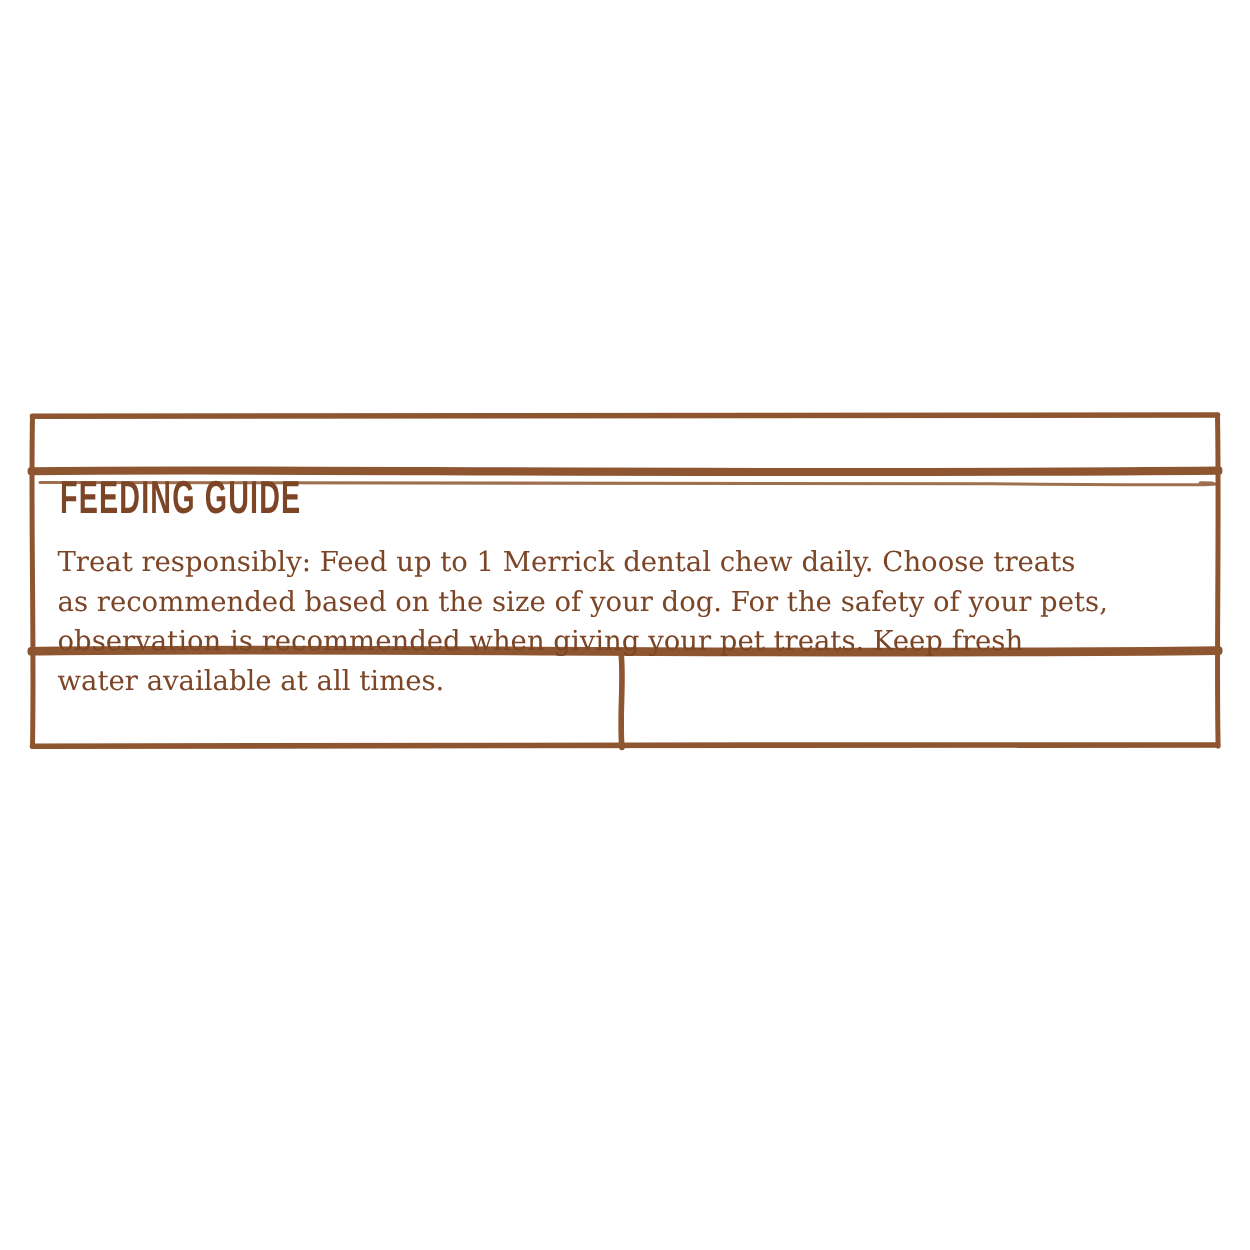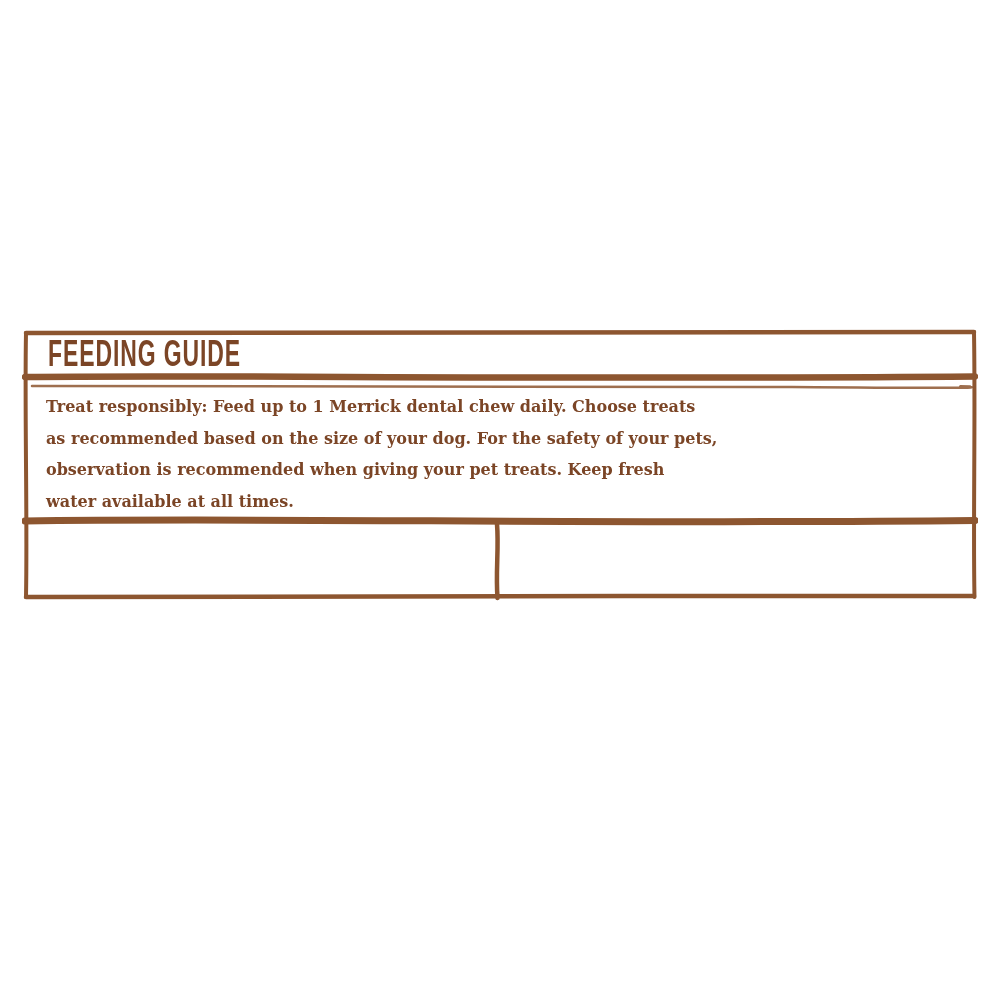--- a/index.html
+++ b/index.html
@@ -31,20 +31,21 @@
     color: var(--border-color);
     pointer-events: none;
     z-index: 0;
   }
   .table-content {
     position: relative;
     z-index: 1;
     width: 100%; height: 100%;
     display: flex;
     flex-direction: column;
+    margin-top: 44px;
   }
   .table-header {
     height: 52px;
     display: flex;
     align-items: center;
     padding-left: 26px;
     overflow: hidden;
   }
   .table-title {
     display: inline-block;
@@ -53,22 +54,22 @@
     letter-spacing: 1.5px;
     transform: scaleX(0.62);
     transform-origin: left center;
     white-space: nowrap;
     color: var(--text-color);
   }
   .table-paragraph {
     height: 141px;
     padding: 11px 16px 0 24px;
     font-family: "DejaVu Serif", serif;
-    font-weight: bold;
-    font-size: 16px;
+    font-weight: normal;
+    font-size: 22px;
     line-height: 31.5px;
     white-space: pre-line;
     color: var(--text-color);
     overflow: hidden;
   }
   .table-bottom-row {
     flex: 1;
     display: flex;
   }
   .bottom-cell {

